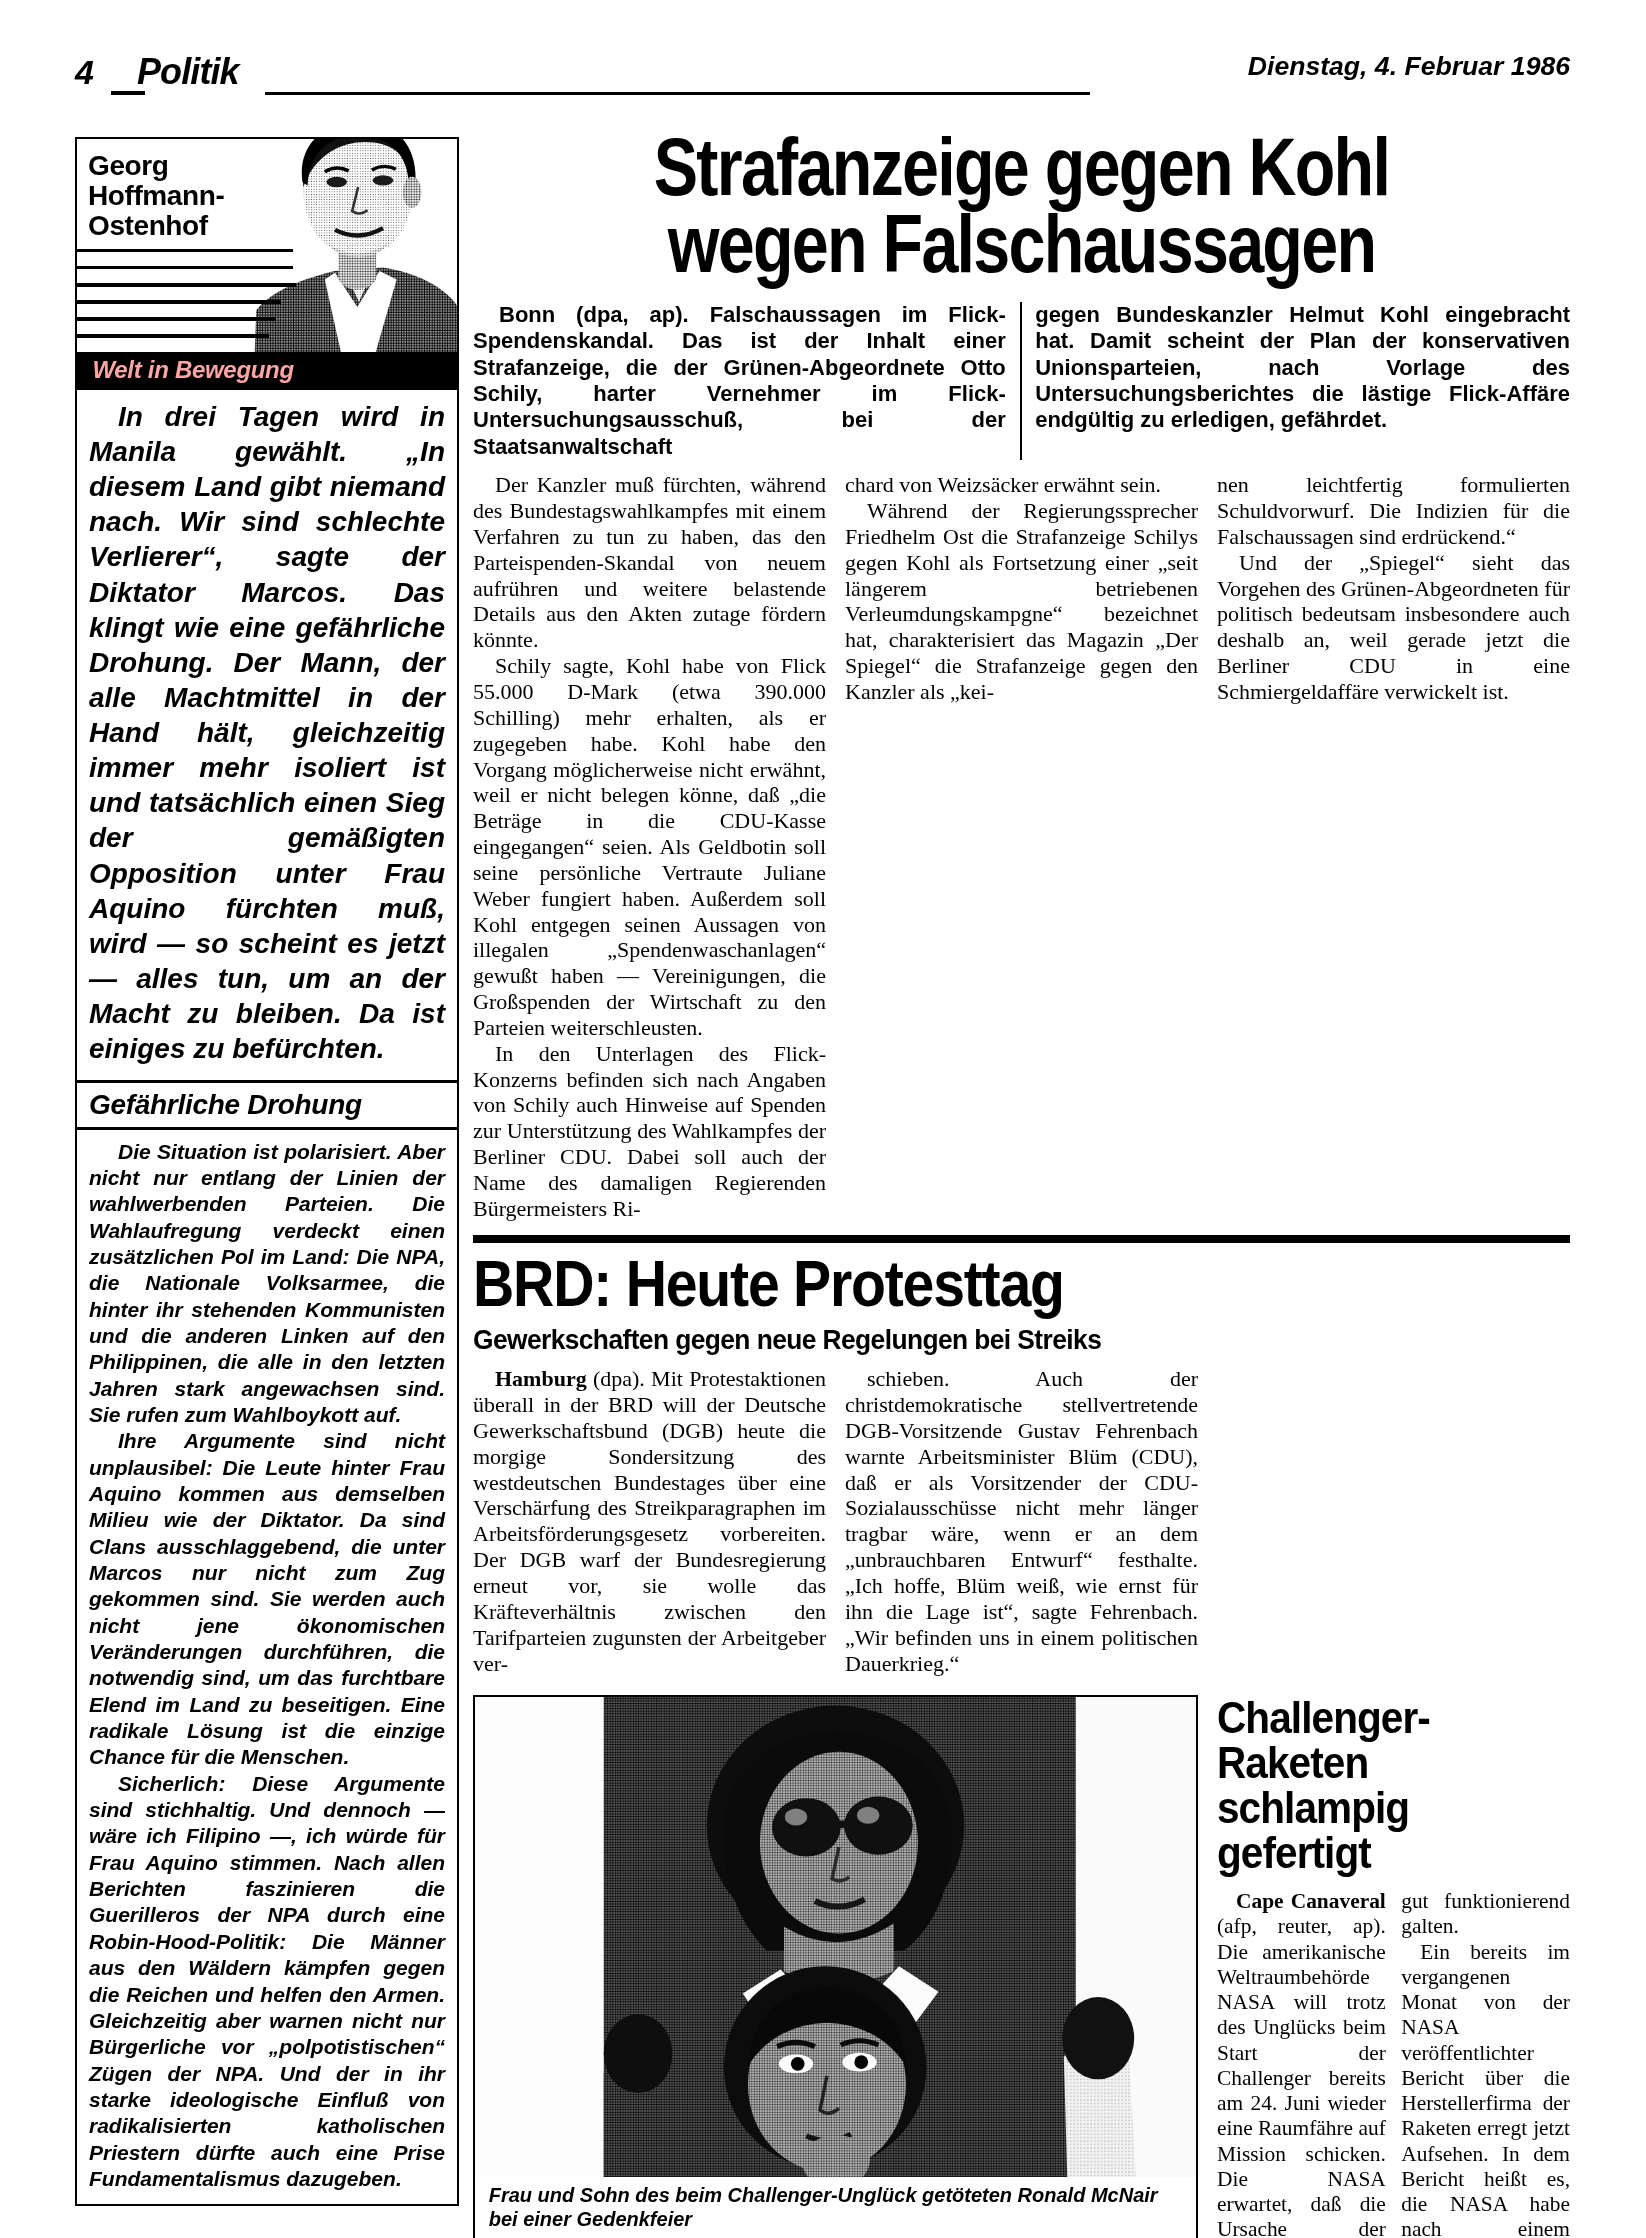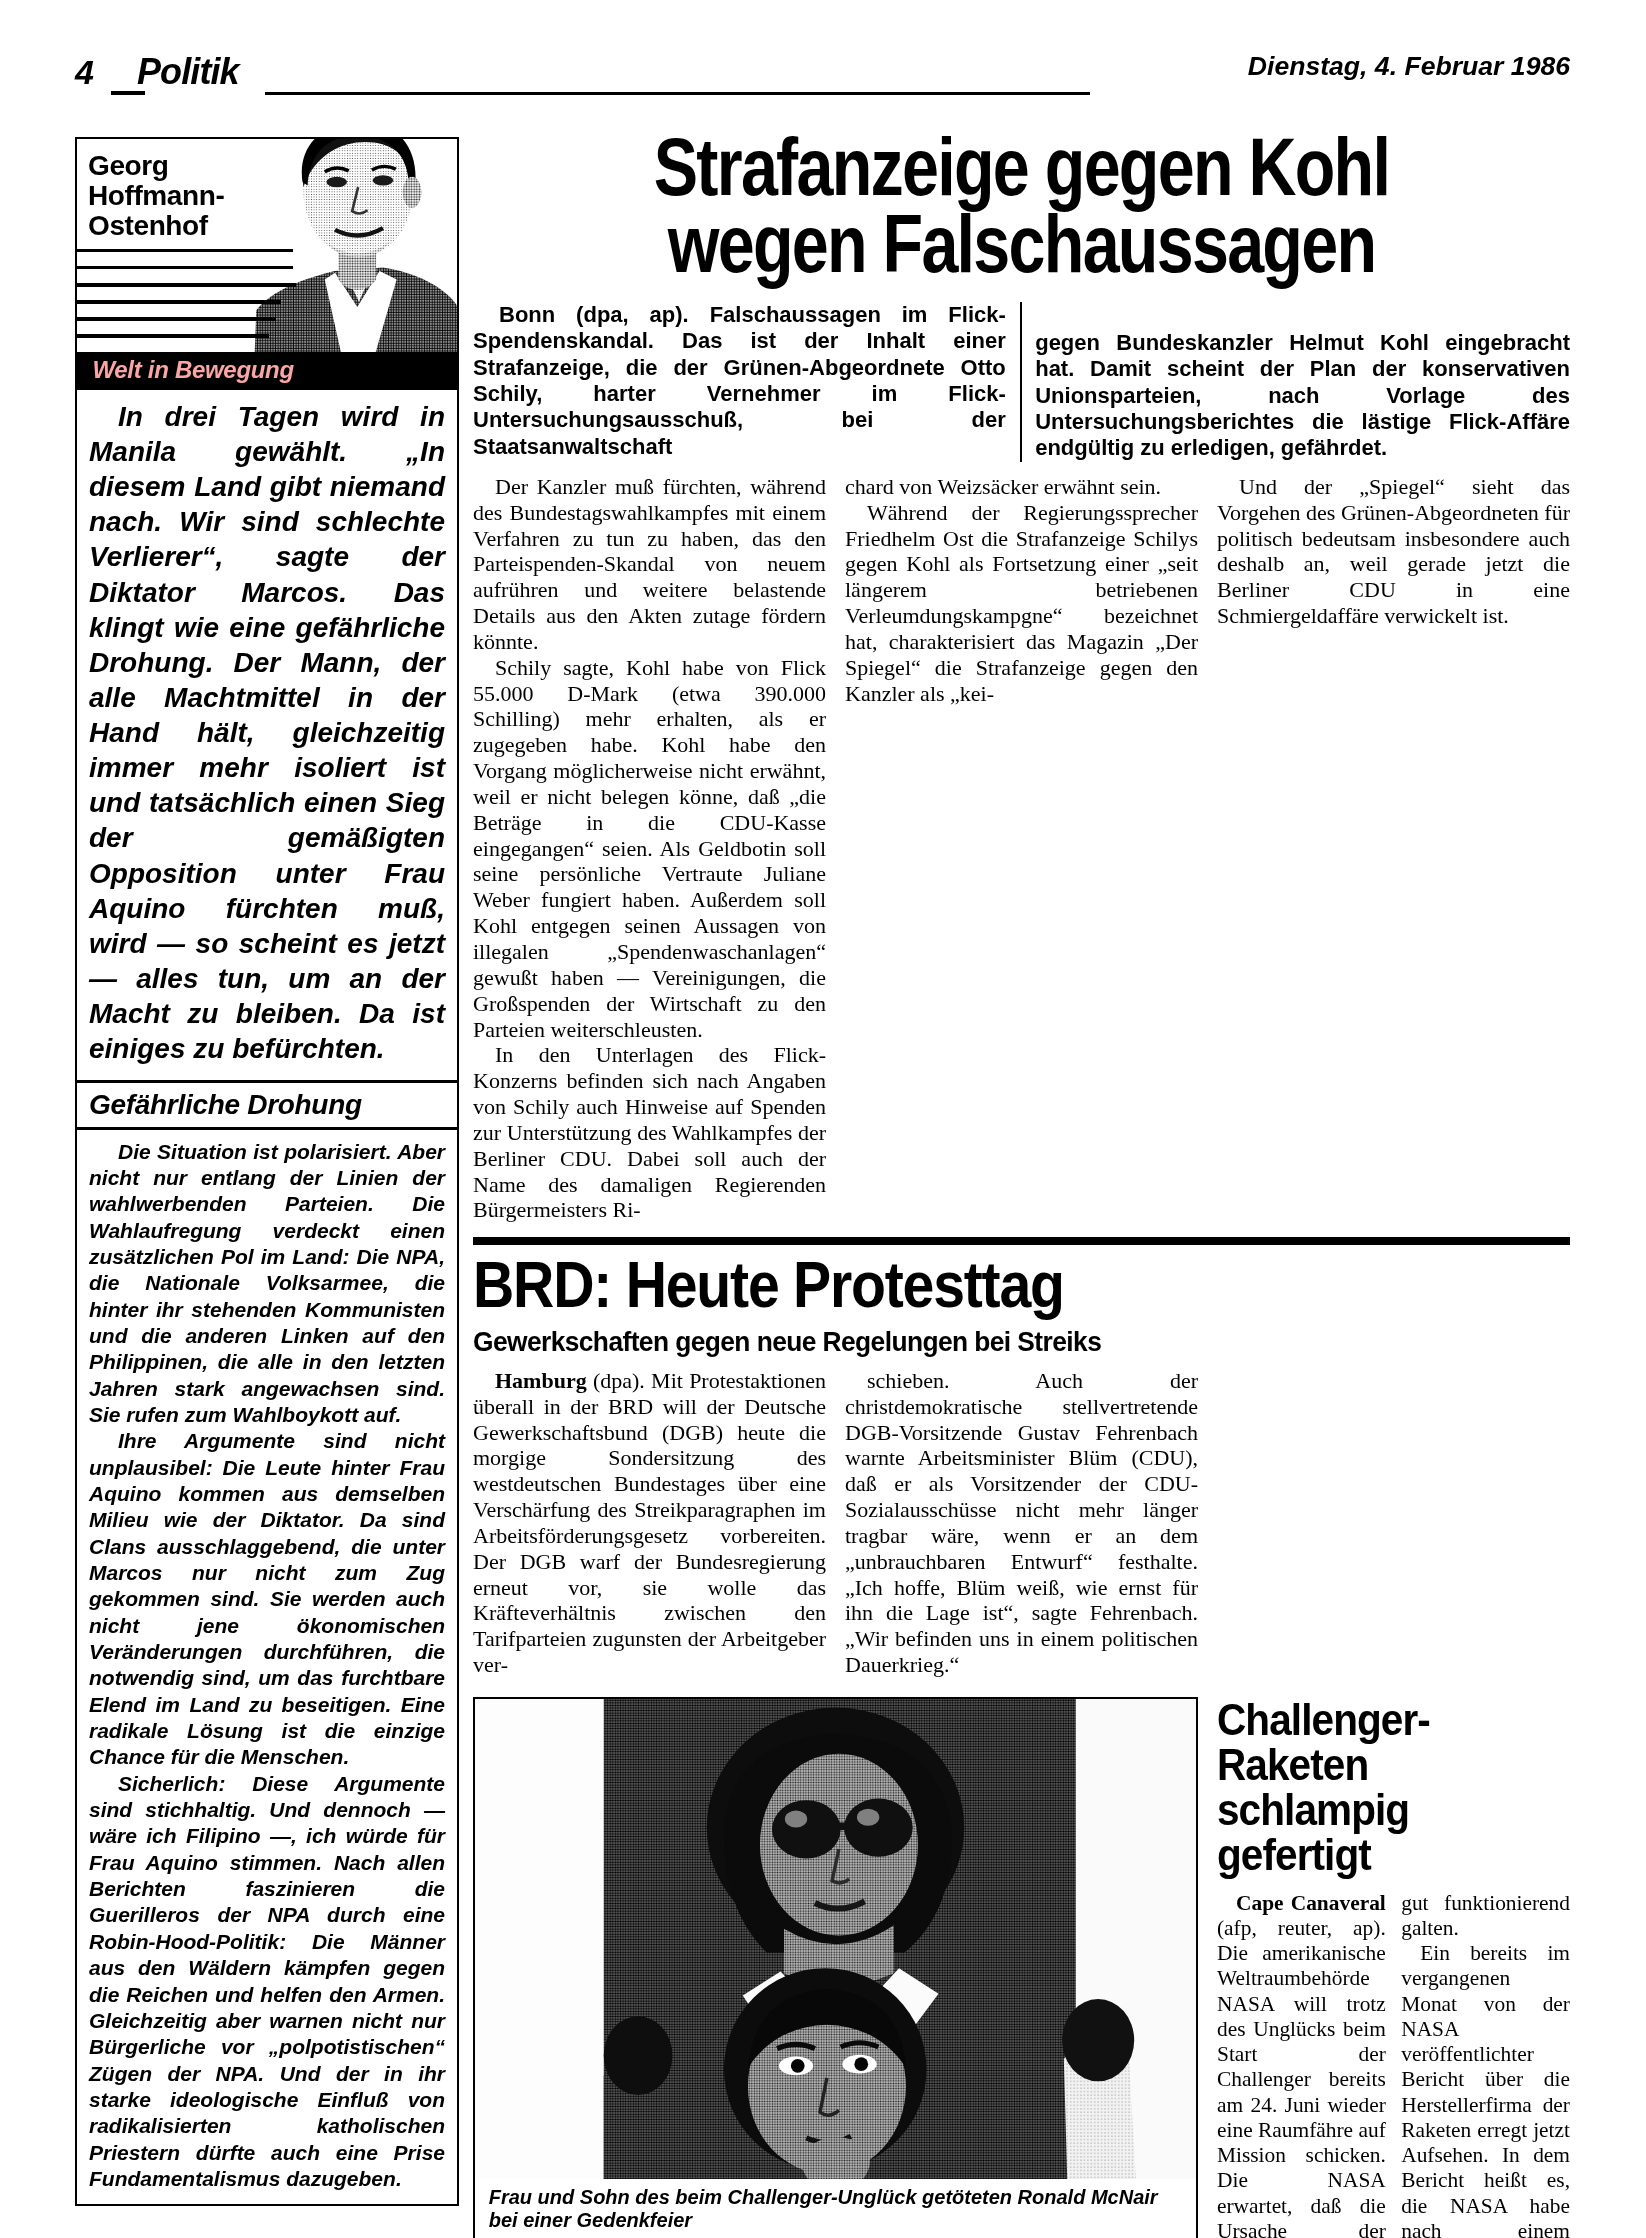--- a/index.html
+++ b/index.html
@@ -108,21 +108,21 @@
   .lead-wrap{
     display:flex;margin-top:19px;
   }
   .lead-col{
     font-family:"Liberation Sans",sans-serif;
     font-weight:bold;font-size:22px;line-height:1.2;
     text-align:justify;
     width:50%;box-sizing:border-box;
   }
   .lead-col.l{padding-right:13.7px;border-right:2.6px solid #000;}
-  .lead-col.r{padding-left:13.7px;margin-top:28px;}
+  .lead-col.r{padding-left:13.7px;}
   .lead-col p{margin:0;}
   .lead-col.l p{text-indent:26px;}
 
   .cols3{display:flex;gap:19px;margin-top:12px;}
   .bcol{width:353px;}
   .bcol p,.bcol2 p{
     margin:0;
     font-family:"Liberation Serif",serif;
     font-size:22px;line-height:1.175;
     text-align:justify;text-indent:22px;
@@ -282,20 +282,21 @@
         <div class="bcol">
           <p>Der Kanzler muß fürchten, während des Bundestagswahlkampfes mit einem Verfahren zu tun zu haben, das den Parteispenden-Skandal von neuem aufrühren und weitere belastende Details aus den Akten zutage fördern könnte.</p>
           <p>Schily sagte, Kohl habe von Flick 55.000 D-Mark (etwa 390.000 Schilling) mehr erhalten, als er zugegeben habe. Kohl habe den Vorgang möglicherweise nicht erwähnt, weil er nicht belegen könne, daß „die Beträge in die CDU-Kasse eingegangen“ seien. Als Geldbotin soll seine persönliche Vertraute Juliane Weber fungiert haben. Außerdem soll Kohl entgegen seinen Aussagen von illegalen „Spendenwaschanlagen“ gewußt haben — Vereinigungen, die Großspenden der Wirtschaft zu den Parteien weiterschleusten.</p>
           <p>In den Unterlagen des Flick-Konzerns befinden sich nach Angaben von Schily auch Hinweise auf Spenden zur Unterstützung des Wahlkampfes der Berliner CDU. Dabei soll auch der Name des damaligen Regierenden Bürgermeisters Ri-</p>
         </div>
         <div class="bcol">
           <p class="noindent">chard von Weizsäcker erwähnt sein.</p>
           <p>Während der Regierungssprecher Friedhelm Ost die Strafanzeige Schilys gegen Kohl als Fortsetzung einer „seit längerem betriebenen Verleumdungskampgne“ bezeichnet hat, charakterisiert das Magazin „Der Spiegel“ die Strafanzeige gegen den Kanzler als „kei-</p>
         </div>
         <div class="bcol">
+          <p class="noindent">nen leichtfertig formulierten Schuldvorwurf. Die Indizien für die Falschaussagen sind erdrückend.“</p>
           <p>Und der „Spiegel“ sieht das Vorgehen des Grünen-Abgeordneten für politisch bedeutsam insbesondere auch deshalb an, weil gerade jetzt die Berliner CDU in eine Schmiergeldaffäre verwickelt ist.</p>
         </div>
       </div>
     </div>
 
     <div class="brd">
       <div class="brd-rule-top"></div>
       <div class="headline-brd">BRD: Heute Protesttag</div>
       <div class="subhead-brd">Gewerkschaften gegen neue Regelungen bei Streiks</div>
       <div class="cols2">

